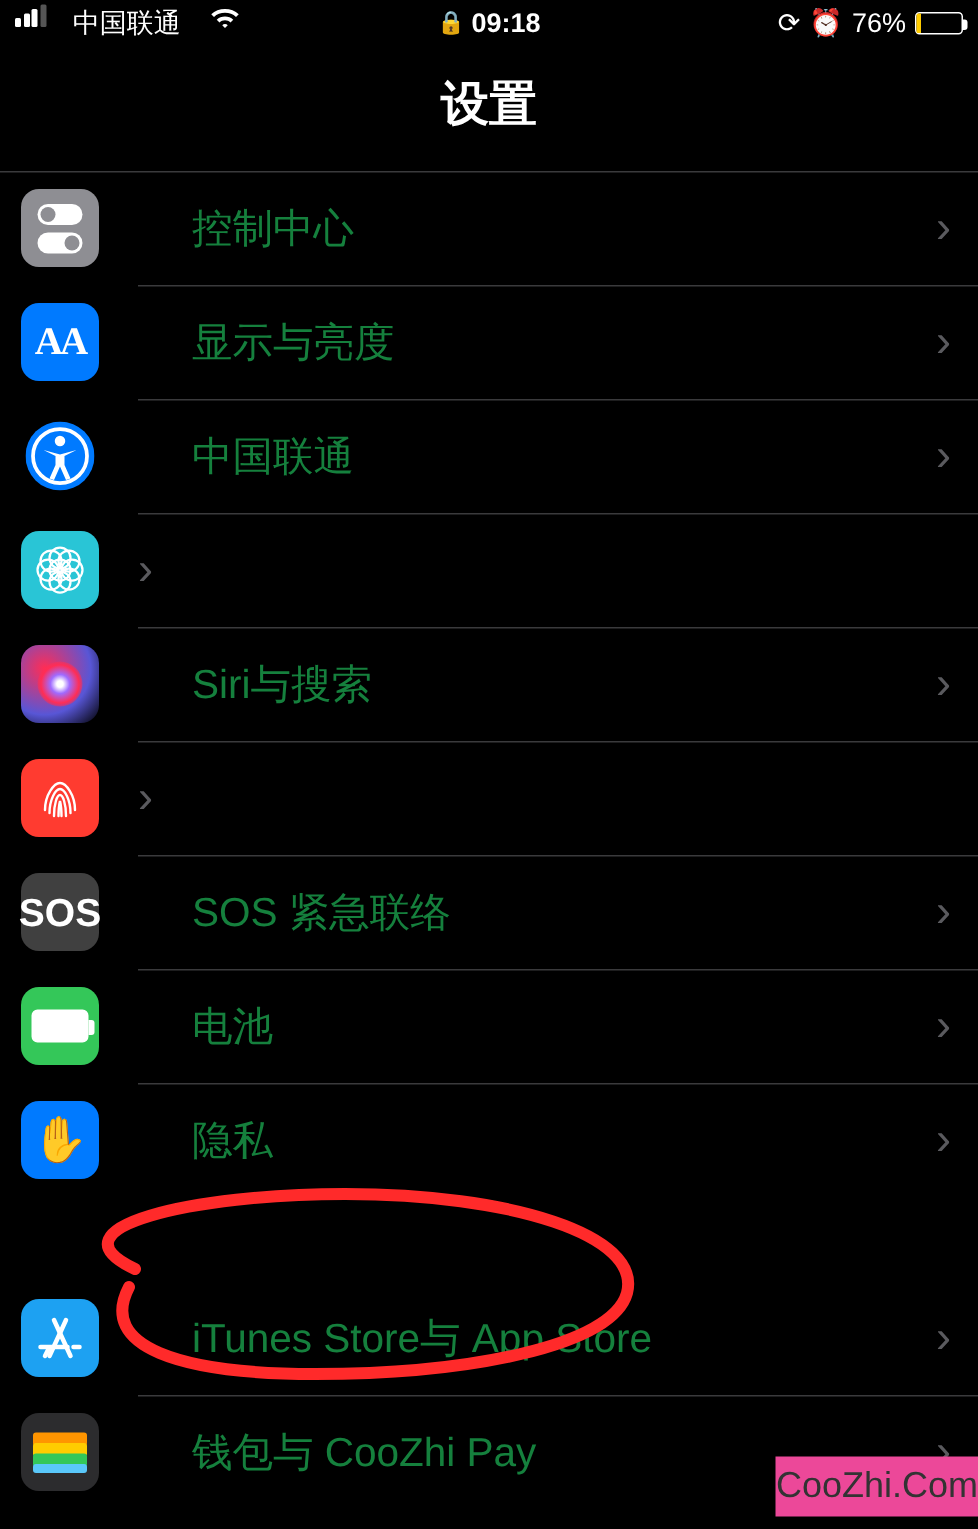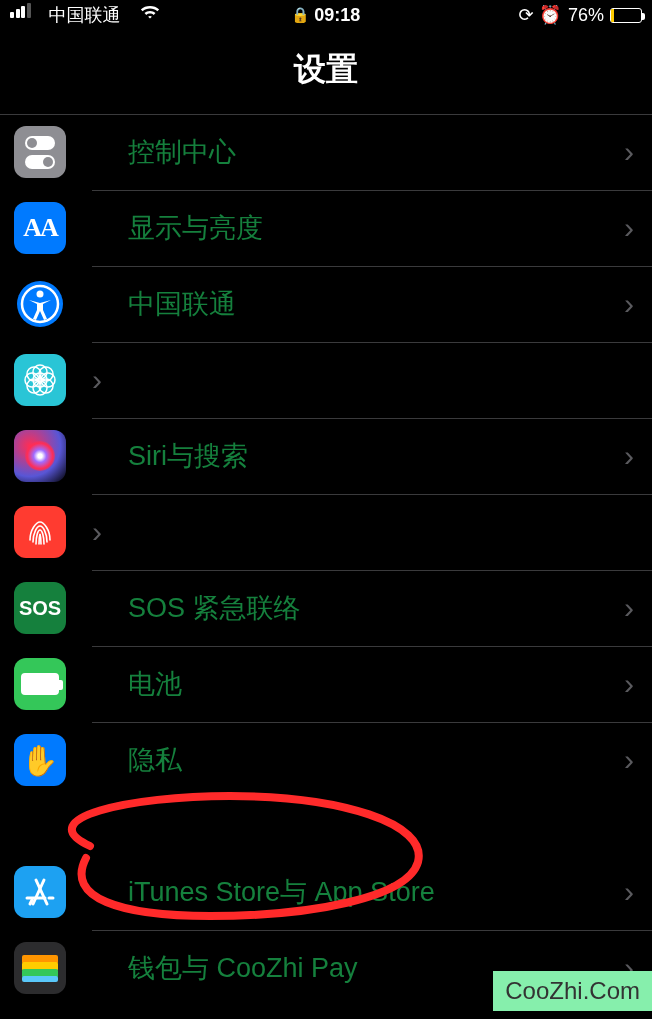--- a/index.html
+++ b/index.html
@@ -76,21 +76,21 @@
     font-size:30px;
   }
   .gap { height: 56px; }
   
   .ic-control { background:#8e8e93; }
   .ic-display { background:#007aff; }
   .ic-access-wrap { width:52px; height:52px; margin-right:26px; display:flex;align-items:center;justify-content:center;}
   .ic-wallpaper{ background:#29c5d6; }
   .ic-siri    { background: radial-gradient(circle at 30% 30%, #ff2d55, #5856d6 60%, #000 100%); }
   .ic-touchid { background:#ff3b30; }
-  .ic-sos     { background:#15803d; font-size:20px; }
+  .ic-sos     { background:#404040; font-size:26px; }
   .ic-battery { background:#34c759; }
   .ic-privacy { background:#007aff; }
   .ic-itunes  { background:#1da1f2; }
   .ic-wallet  { background:#2c2c2e; }
   .toggle-glyph { display:flex; flex-direction:column; gap:5px; }
   .toggle-glyph div{ width:30px; height:14px; border-radius:7px; background:#fff; position:relative;}
   .toggle-glyph div::after{content:'';position:absolute;width:10px;height:10px;border-radius:50%;background:#8e8e93;top:2px;}
   .toggle-glyph div:nth-child(1)::after{left:2px;}
   .toggle-glyph div:nth-child(2)::after{right:2px;}
   .aa { font-family: Georgia, serif; letter-spacing:-2px;}
@@ -107,24 +107,24 @@
   .wallet-ico{ width:40px;height:30px; }
   
   .annot {
     position:absolute;
     pointer-events:none;
     z-index:50;
   }
   .watermark{
     position:absolute;
     bottom:8px; right:0;
-    background:#86efac;
+    background:#ec4899;
     color:#333;
     font-size:24px;
-    padding:6px 12px;
+    padding:6px 0;
     font-family: Arial, sans-serif;
     z-index:60;
     text-align:right;
   }
 </style>
 </head>
 <body>
 
 <div class="status-bar">
   <div class="status-left">

